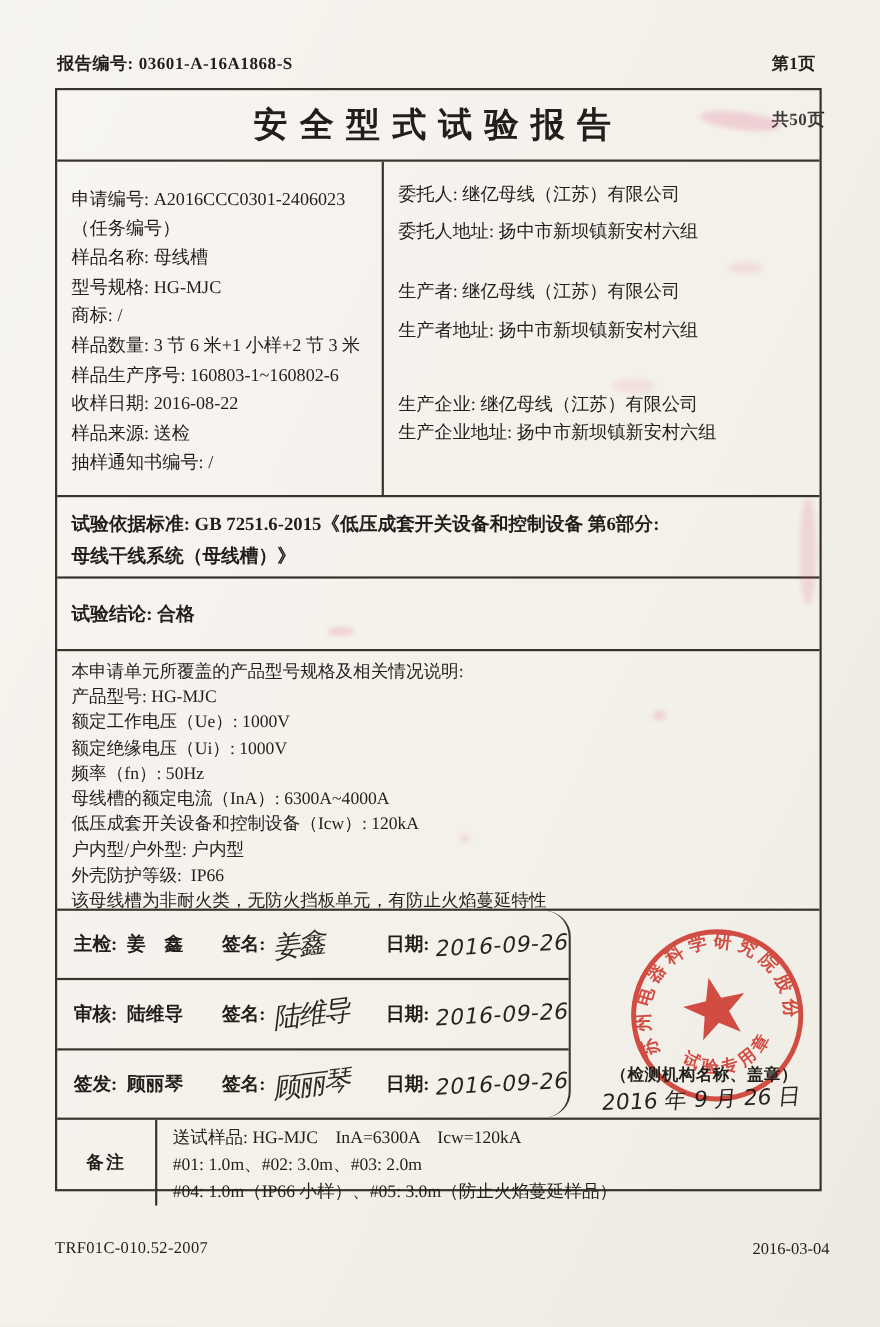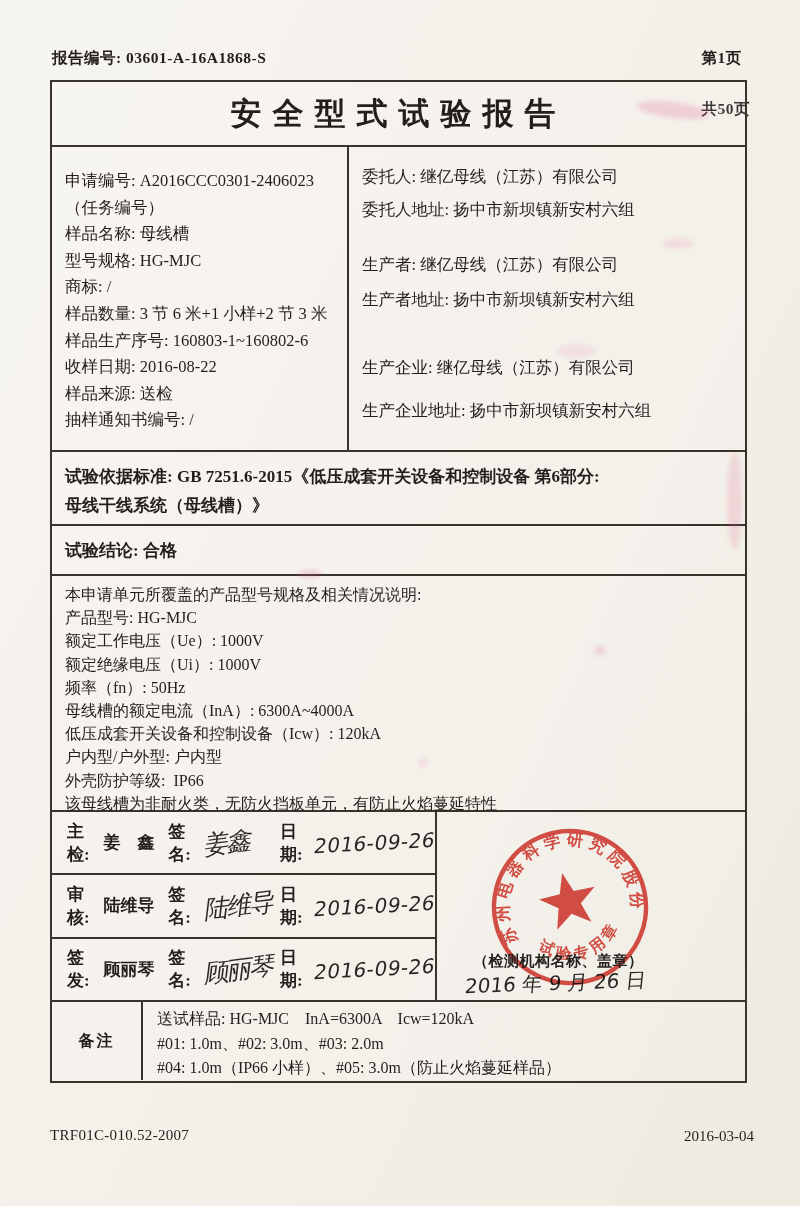--- a/index.html
+++ b/index.html
@@ -21,28 +21,28 @@
   .sec{box-sizing:border-box;border-bottom:2.2px solid #37332d;}
   .sec:last-child{border-bottom:none;}
   .row-title{height:65px;display:flex;align-items:center;justify-content:center;
        font-size:31px;font-weight:700;letter-spacing:11px;font-family:Liberation Mono, monospace;}
   .row-info{height:305px;display:flex;}
   .info-left{width:297px;border-right:2.2px solid #37332d;box-sizing:border-box;
        padding:21px 6px 0 13px;font-size:16.5px;line-height:26.6px;}
   .info-right{flex:1;padding:19px 6px 0 13px;font-size:16.5px;line-height:22px;}
   .ir-0{margin-bottom:11px;} .ir-1{margin-bottom:33px;}
   .ir-2{margin-bottom:13px;} .ir-3{margin-bottom:46px;}
-  .ir-4{margin-bottom:21px;}
+  .ir-4{margin-bottom:3px;}
   .row-standards{height:74px;padding:10px 12px 0 13px;font-size:17px;font-weight:600;line-height:29px;}
-  .row-conclusion{height:50px;display:flex;align-items:center;padding-left:13px;
+  .row-conclusion{height:66px;display:flex;align-items:center;padding-left:13px;
        font-size:17px;font-weight:600;}
   .row-specs{height:236px;padding:7px 12px 0 13px;font-size:16px;line-height:23.2px;}
   .row-signatures{height:190px;display:flex;}
-  .sig-left{width:385px;border-right:2.2px solid #37332d;box-sizing:border-box;
-       display:flex;flex-direction:column;}
+  .sig-left{width:467px;border-right:2.2px solid #37332d;box-sizing:border-box;
+       display:flex;flex-direction:column;border-radius:24px;}
   .sig-row{flex:1;display:flex;align-items:center;padding-left:15px;
        font-size:17px;font-weight:600;border-bottom:2.2px solid #37332d;box-sizing:border-box;}
   .sig-row:last-child{border-bottom:none;}
   .sig-role{width:54px;}
   .sig-name{width:96px;}
   .sig-lbl{width:54px;}
   .sig-hw{width:112px;position:relative;}
   .sig-datelbl{width:50px;}
   .hw{font-family:"DejaVu Sans",sans-serif;font-weight:400;color:#16130f;}
   .hw-name{display:inline-block;font-size:25px;transform:rotate(-7deg) skewX(-14deg);

